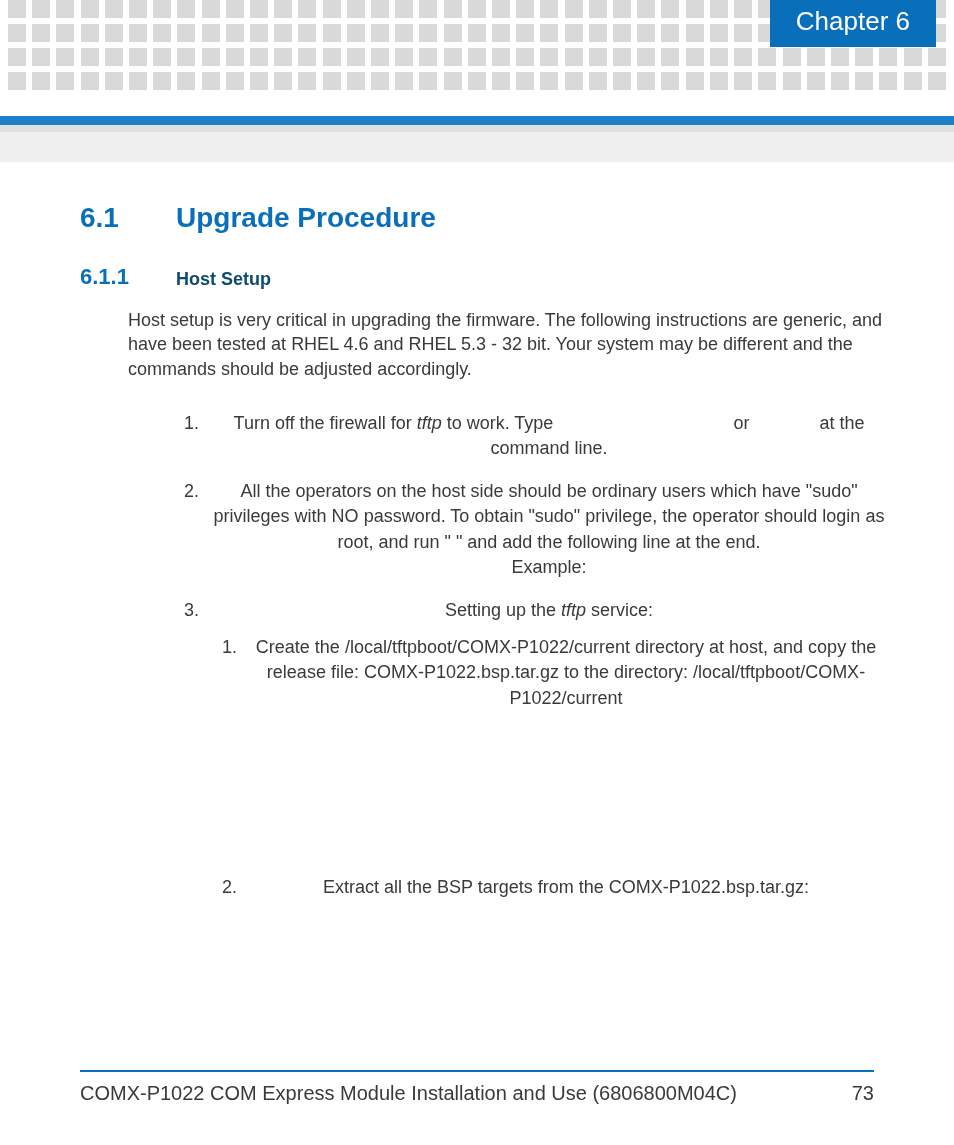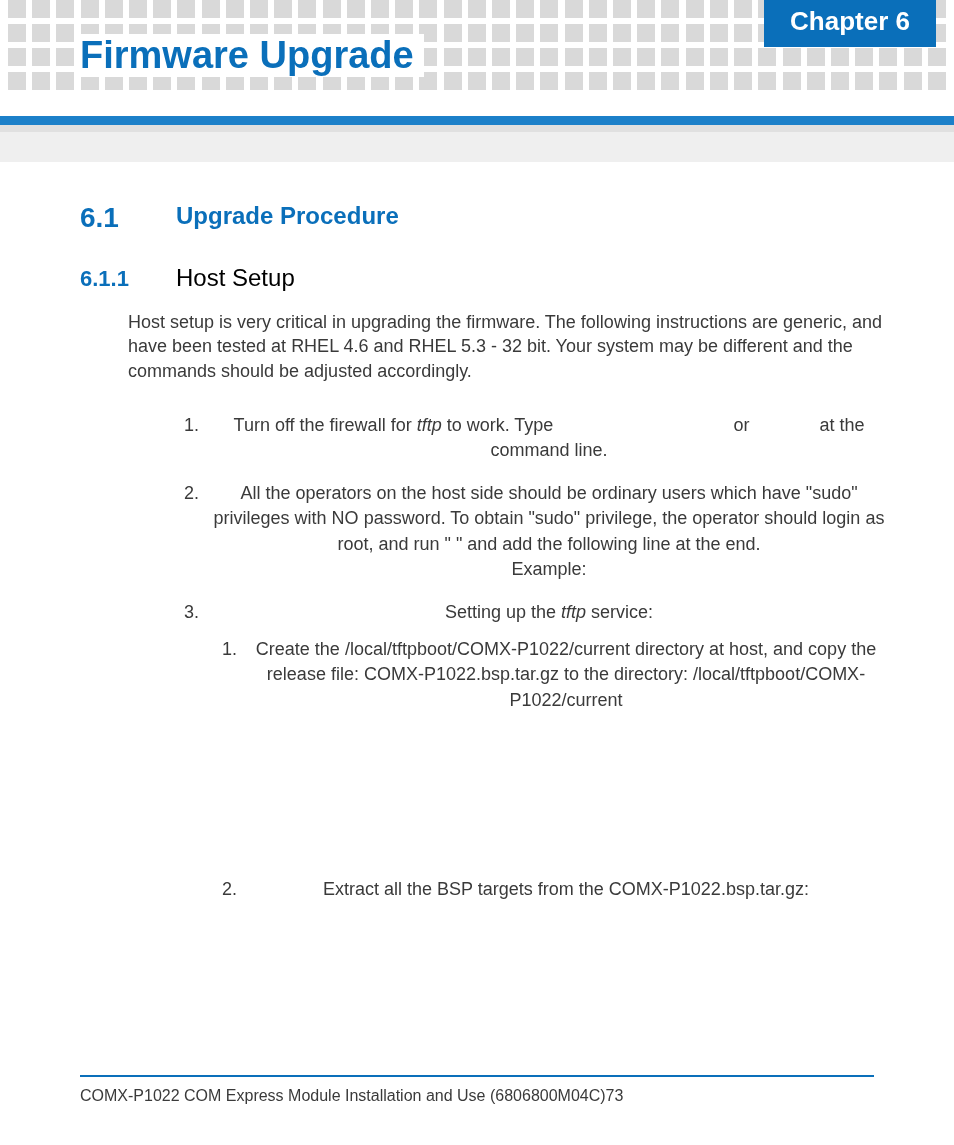--- a/index.html
+++ b/index.html
@@ -20,21 +20,21 @@
   .sq { width: 18px; height: 18px; background: #d9d9d9; }
   .row2 { margin-top: 6px; }
   .row3 { margin-top: 6px; }
   .row4 { margin-top: 6px; }
   .chapter-tab {
     position: absolute;
     right: 18px;
     top: 0;
     background: #0a6fba;
     color: #fff;
-    font-weight: 700;
+    font-weight: 400;
     font-size: 26px;
     padding: 6px 26px 10px 26px;
   }
   .title {
     position: absolute;
     left: 80px;
     top: 34px;
     font-size: 38px;
     font-weight: 700;
     color: #0a6fba;
@@ -49,24 +49,24 @@
   }
   .gray-wash {
     height: 30px;
     background: #efefef;
   }
   .content {
     padding: 40px 64px 0 80px;
   }
   .sec-row { display: flex; margin-bottom: 30px; }
   .secnum { width: 96px; color: #0a6fba; font-weight: 700; font-size: 28px; }
-  .sectitle { color: #0a6fba; font-weight: 700; font-size: 24px; }
+  .sectitle { color: #0a6fba; font-weight: 700; font-size: 28px; }
   .subsec-row { display: flex; margin-bottom: 18px; margin-top: 10px; align-items: flex-end;}
   .subnum { width: 96px; color: #0a6fba; font-weight: 700; font-size: 22px; }
-  .subtitle { color: #000000; font-weight: 400; font-size: 24px; }
+  .subtitle { color: #0c4a6e; font-weight: 700; font-size: 18px; }
   .body-text {
     margin-left: 48px;
     font-size: 18px;
     line-height: 1.35;
     color: #3a3a3a;
     margin-bottom: 30px;
   }
   ol.steps {
     margin-left: 96px;
     padding-left: 28px;
@@ -79,21 +79,21 @@
   ol.steps ol { list-style-type: decimal; padding-left: 34px; margin-top: 12px; }
   ol.steps ol > li { margin-bottom: 14px; }
   .nested-gap { height: 150px; }
   .step2-extract { margin-top: 0; }
   em.kw { font-style: italic; }
   .footer {
     position: absolute;
     left: 80px; right: 80px; bottom: 40px;
   }
   .footer-rule { border-top: 2px solid #0a6fba; margin-bottom: 10px; }
-  .footer-row { display: flex; font-size: 16px; color: #3a3a3a; }
+  .footer-row { display: flex; justify-content: space-between; font-size: 20px; color: #3a3a3a; }
 </style>
 </head>
 <body>
 
 <div class="header-area">
   <div class="sq-rows">
     <div class="row">
       <span class="sq"></span>
         <span class="sq"></span>
         <span class="sq"></span>
@@ -252,21 +252,20 @@
         <span class="sq"></span>
         <span class="sq"></span>
         <span class="sq"></span>
         <span class="sq"></span>
         <span class="sq"></span>
         <span class="sq"></span>
         <span class="sq"></span>
     </div>
   </div>
   <div class="chapter-tab">Chapter 6</div>
-  <div class="title">Firmware Upgrade</div>
 </div>
 
 <div class="blue-bar"></div>
 <div class="gray-wash"></div>
 
 <div class="content">
 
   <div class="sec-row">
     <div class="secnum">6.1</div>
     <div class="sectitle">Upgrade Procedure</div>

